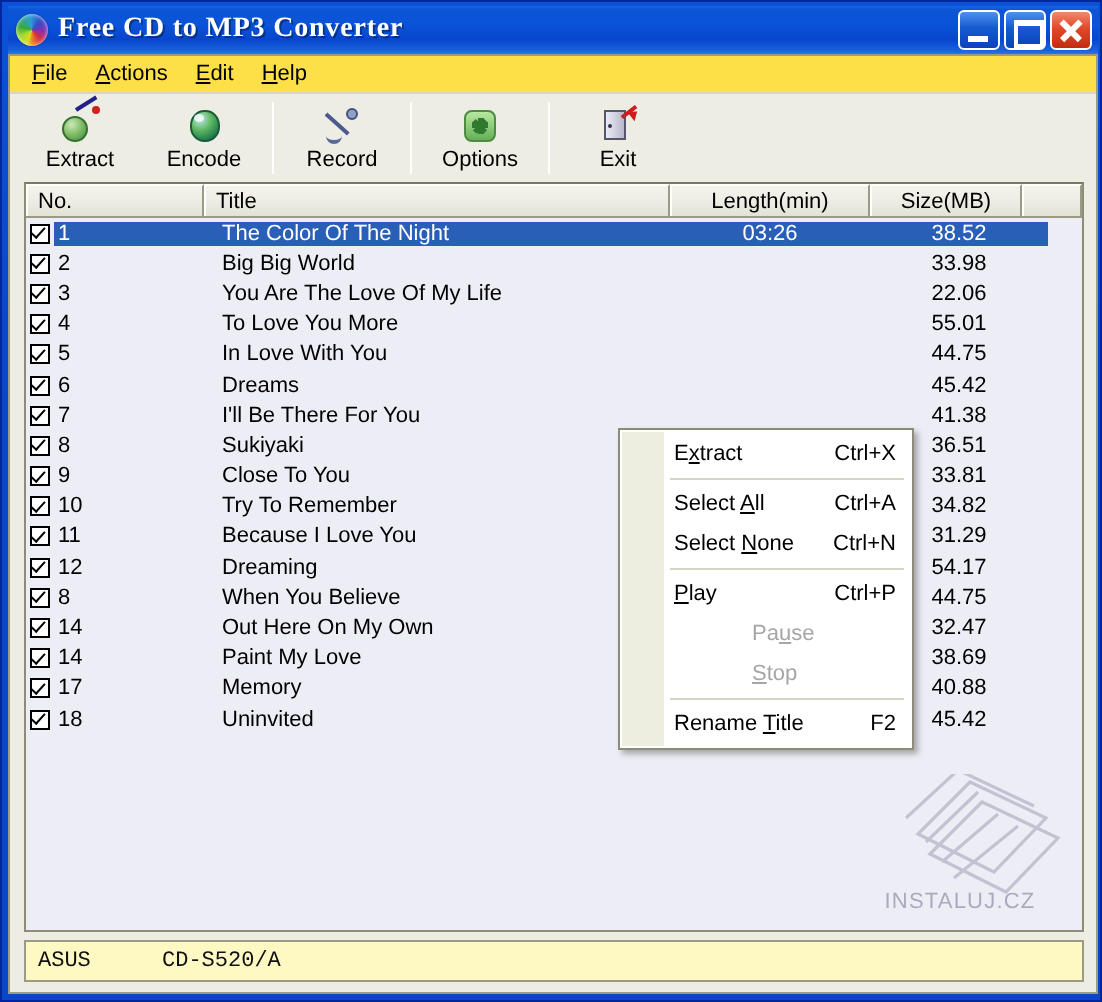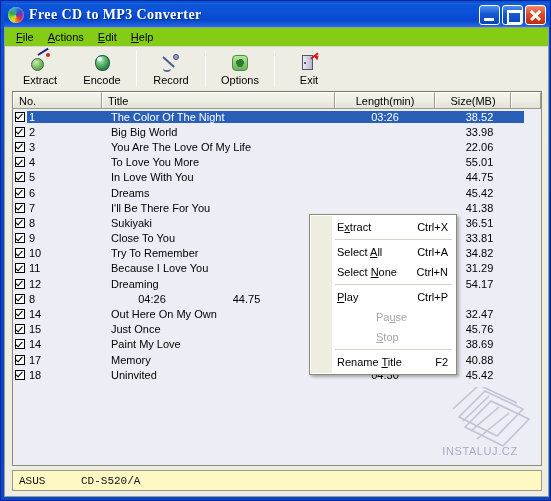--- a/index.html
+++ b/index.html
@@ -94,21 +94,21 @@
     left: 3px; top: 26px;
     width: 545px; height: 470px;
     background: #EDEDE4;
     border: 1px solid #9C9C84;
     display: flex; flex-direction: column;
   }
 
   
   #menubar {
     height: 19px;
-    background: #84cc16;
+    background: #fde047;
     display: flex;
     align-items: center;
     padding-left: 8px;
     font-size: 11px;
     color: #000000;
     flex: none;
     border-bottom: 1px solid #D6D6C6;
   }
   .menu-item {
     padding: 2px 11px 2px 3px;
@@ -600,40 +600,32 @@
             <div class="c-no">12</div>
             <div class="c-title">Dreaming</div>
             <div class="c-len">05:22</div>
             <div class="c-size">54.17</div>
           </div>
           <div class="row">
             <div class="c-check">
               <span class="cbox"></span>
             </div>
             <div class="c-no">8</div>
+            <div class="c-title">When You Believe</div>
             <div class="c-len">04:26</div>
             <div class="c-size">44.75</div>
           </div>
           <div class="row">
             <div class="c-check">
               <span class="cbox"></span>
             </div>
             <div class="c-no">14</div>
             <div class="c-title">Out Here On My Own</div>
             <div class="c-len">03:13</div>
             <div class="c-size">32.47</div>
-          </div>
-          <div class="row">
-            <div class="c-check">
-              <span class="cbox"></span>
-            </div>
-            <div class="c-no">15</div>
-            <div class="c-title">Just Once</div>
-            <div class="c-len">04:32</div>
-            <div class="c-size">45.76</div>
           </div>
           <div class="row">
             <div class="c-check">
               <span class="cbox"></span>
             </div>
             <div class="c-no">14</div>
             <div class="c-title">Paint My Love</div>
             <div class="c-len">03:50</div>
             <div class="c-size">38.69</div>
           </div>

